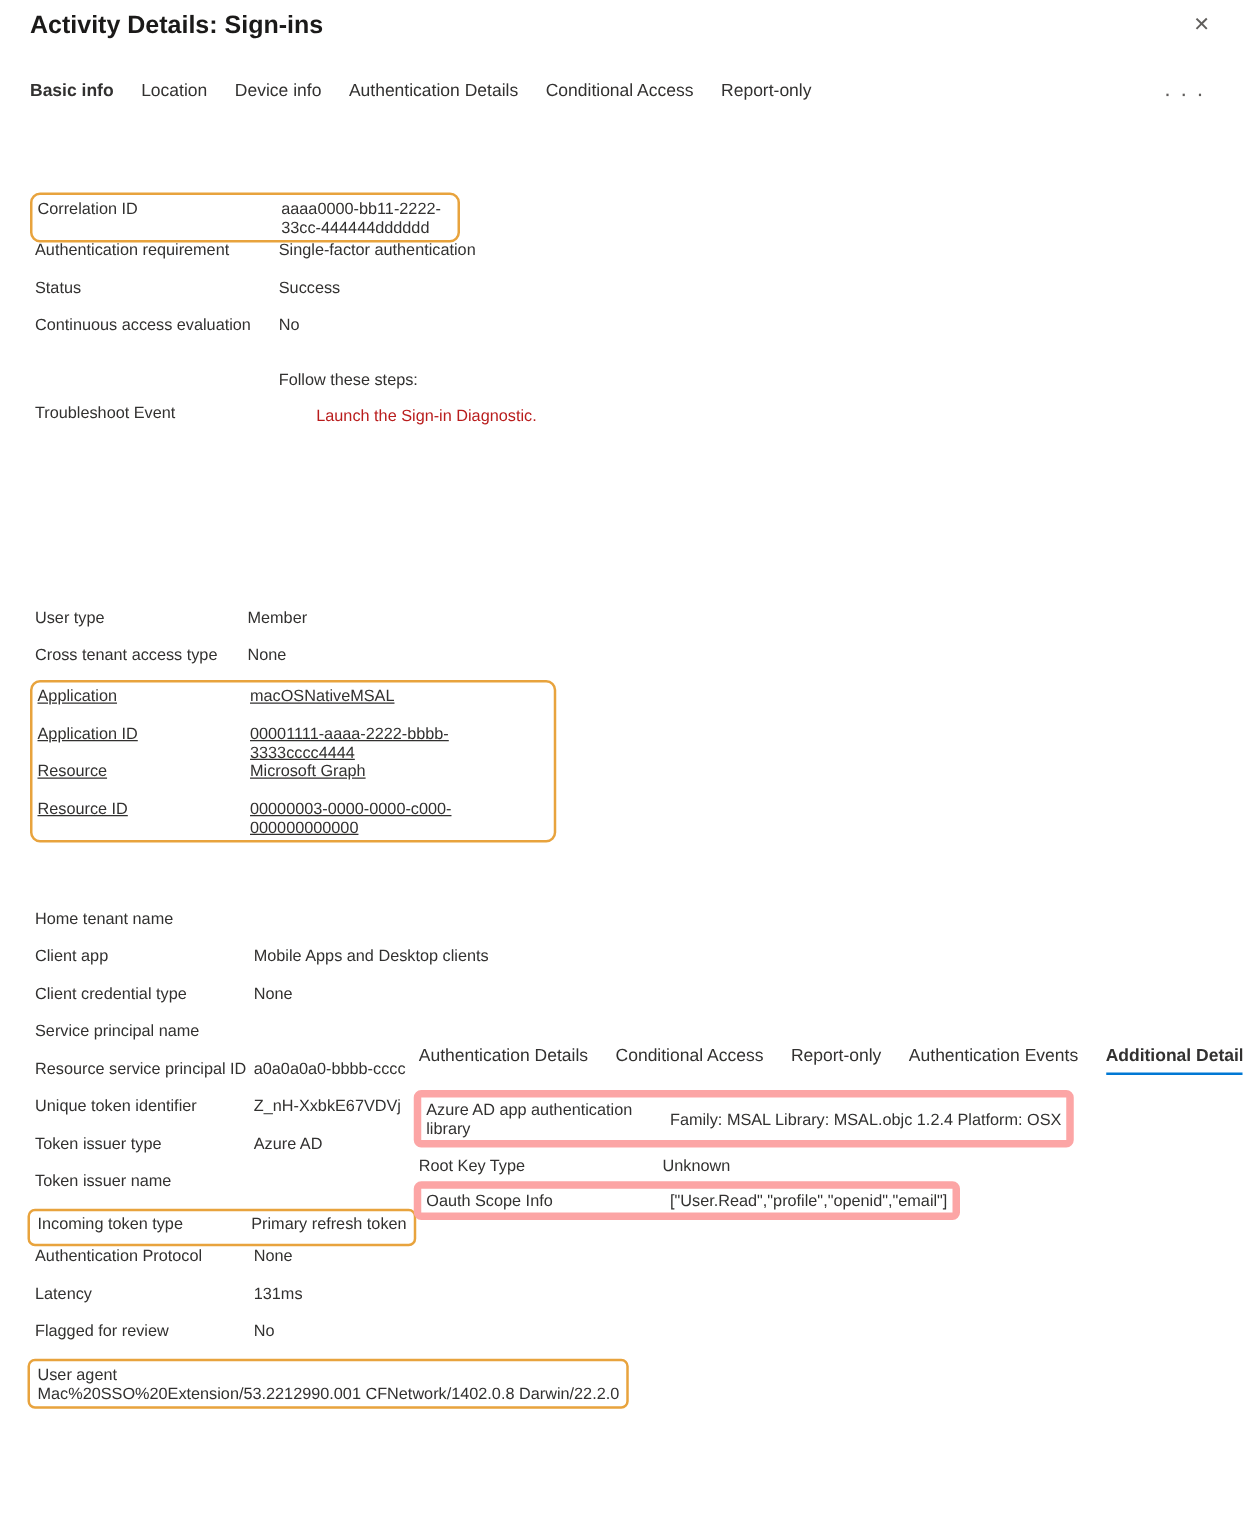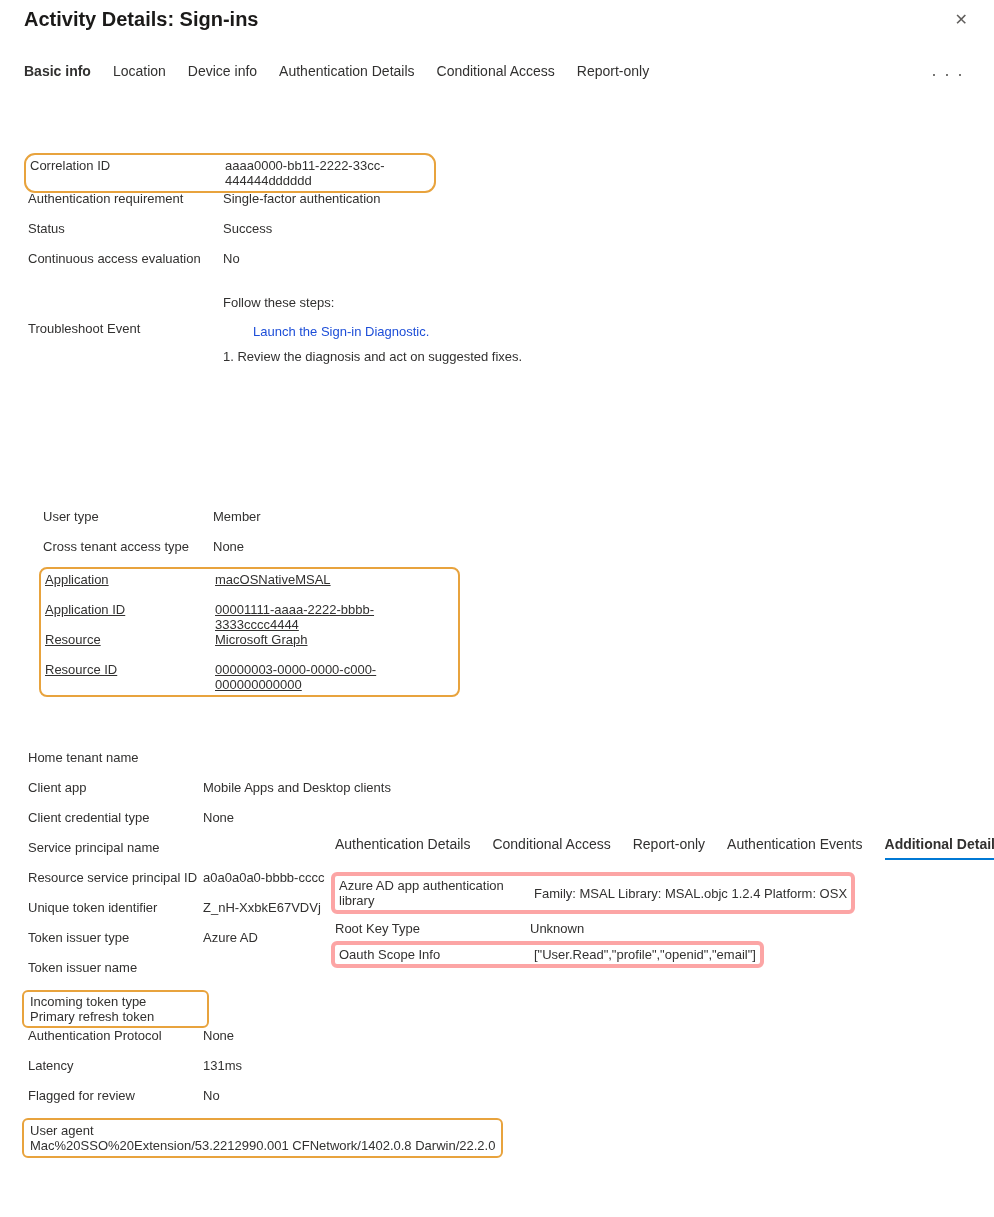--- a/index.html
+++ b/index.html
@@ -73,21 +73,21 @@
   }
   .label {
     color: #323130;
   }
   .value {
     color: #323130;
   }
   .w-195 { width: 195px; flex: 0 0 195px; }
   .w-170 { width: 170px; flex: 0 0 170px; }
   .w-175 { width: 175px; flex: 0 0 175px; }
-  a.link { color: #1d4ed8; text-decoration: none; cursor: pointer; }
+  a.link { color: #b91c1c; text-decoration: none; cursor: pointer; }
   .highlight {
     border: 2px solid #e8a33d;
     border-radius: 8px;
     padding-top: 3px;
     padding-bottom: 3px;
     margin: -2px 0;
   }
   .highlight-sm {
     border: 2px solid #e8a33d;
     border-radius: 6px;
@@ -131,21 +131,21 @@
     background: #fff;
   }
   .side-row {
     display: flex;
     align-items: center;
     min-height: 29px;
   }
   .side-label { width: 195px; flex: 0 0 195px; }
   .side-value { }
   .hl-row {
-    border: 4px solid #fca5a5;
+    border: 6px solid #fca5a5;
     border-radius: 6px;
     padding: 2px 4px;
     display: inline-flex;
     align-items: center;
     margin: -2px -4px;
   }
 </style>
 </head>
 <body>
 
@@ -162,21 +162,21 @@
       <div class="tab">Location</div>
       <div class="tab">Device info</div>
       <div class="tab">Authentication Details</div>
       <div class="tab">Conditional Access</div>
       <div class="tab">Report-only</div>
     </div>
     <div class="more">· · ·</div>
   </div>
 
   <div class="section">
-    <div class="hl-wrap highlight" style="width:412px;border-radius:11px;">
+    <div class="hl-wrap highlight" style="width:344px;">
       <div class="row">
         <div class="label w-195">Correlation ID</div>
         <div class="value">aaaa0000-bb11-2222-33cc-444444dddddd</div>
       </div>
     </div>
     <div class="row">
       <div class="label w-195">Authentication requirement</div>
       <div class="value">Single-factor authentication</div>
     </div>
     <div class="row">
@@ -188,26 +188,25 @@
       <div class="value">No</div>
     </div>
 
     <div class="row steps-block">
       <div class="label w-195" style="padding-top:26px;">Troubleshoot Event</div>
       <div>
         <div class="steps-title">Follow these steps:</div>
         <div class="steps-list">
           <div class="steps-item"><a class="link">Launch the Sign-in Diagnostic.</a></div>
         </div>
-        <div class="steps-item">1. Review the diagnosis and act on suggested fixes.</div>
-      </div>
-    </div>
-  </div>
-
-  <div class="section" style="margin-top:140px;margin-left:15px;">
+      </div>
+    </div>
+  </div>
+
+  <div class="section" style="margin-top:140px;">
     <div class="row">
       <div class="label w-170">User type</div>
       <div class="value">Member</div>
     </div>
     <div class="row">
       <div class="label w-170">Cross tenant access type</div>
       <div class="value">None</div>
     </div>
     <div class="hl-wrap highlight" style="width:421px;text-decoration:underline;">
       <div class="row">
@@ -254,21 +253,21 @@
     </div>
     <div class="row">
       <div class="label w-175">Token issuer type</div>
       <div class="value">Azure AD</div>
     </div>
     <div class="row">
         <div class="label w-175">Token issuer name</div>
       </div>
 
     <div class="hl-wrap highlight-sm" style="padding:2px 2px; margin-left:-2px;">
-      <div class="row" style="min-height:22px;flex-direction:column;">
+      <div class="row" style="min-height:22px;">
         <div class="label" style="width:171px;">Incoming token type</div>
         <div class="value">Primary refresh token</div>
       </div>
     </div>
 
     <div class="row">
       <div class="label w-175">Authentication Protocol</div>
       <div class="value">None</div>
     </div>
     <div class="row">

